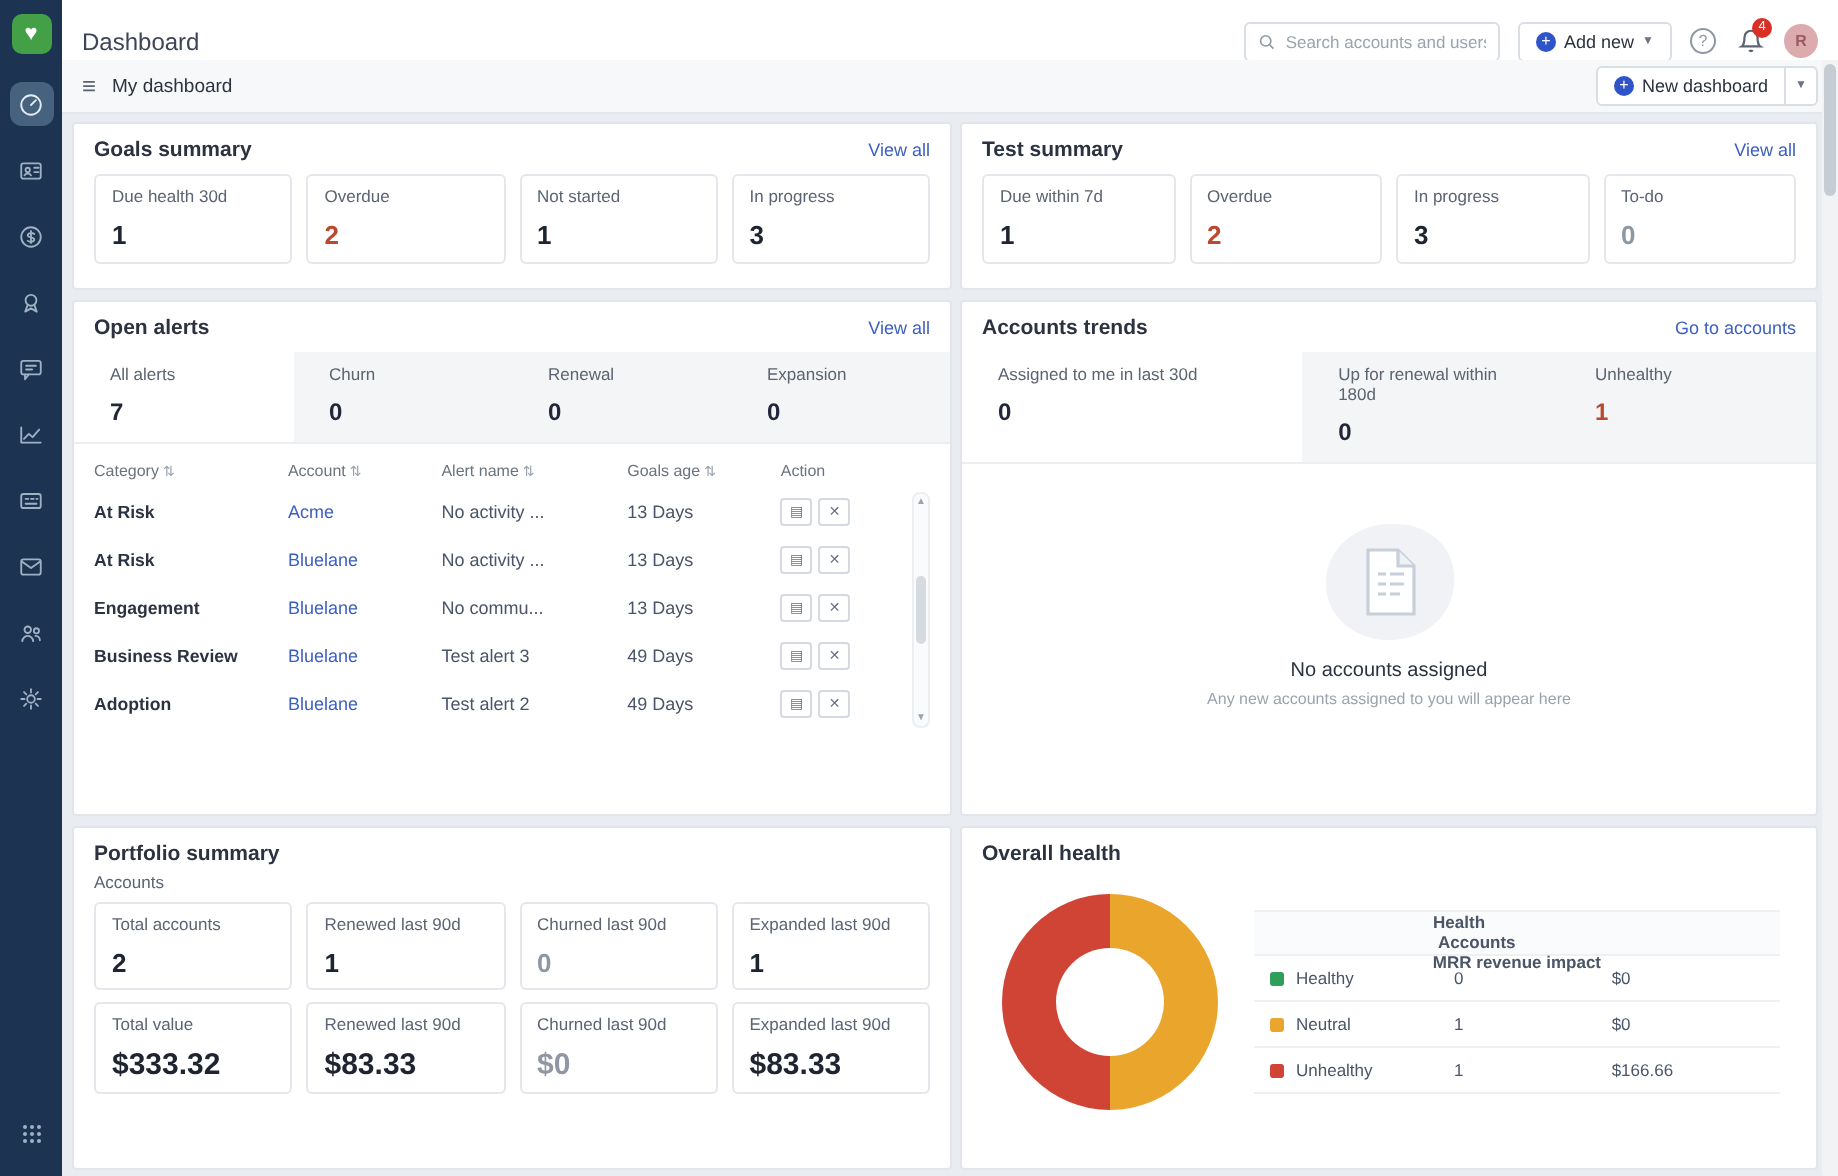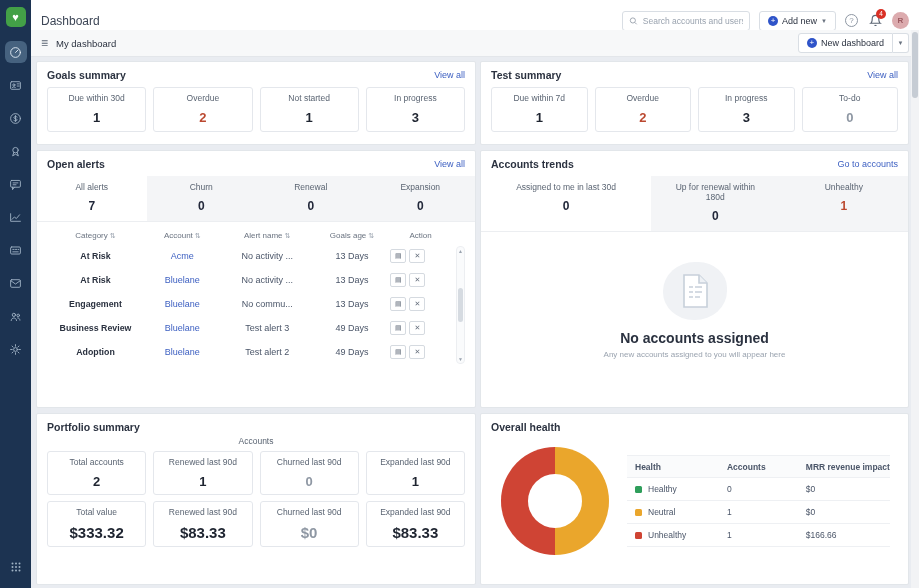--- a/index.html
+++ b/index.html
@@ -32,21 +32,21 @@
 
   
   .subheader { position:absolute; left:31px; top:30px; right:0; height:27px; background:#f7f8f9; border-bottom:1px solid #e3e6ea; display:flex; align-items:center; padding:0 10px; z-index:20; }
   .burger { font-size:12px; color:#5a6472; margin-right:8px; cursor:pointer; }
   .subheader-title { font-size:9.5px; color:#2b3240; }
   .split-btn { margin-left:auto; display:flex; }
   .split-btn .main { border-radius:3px 0 0 3px; }
   .split-btn .caret-part { border:1px solid #d9dee4; border-left:none; border-radius:0 3px 3px 0; width:16px; display:flex; align-items:center; justify-content:center; background:#fff; cursor:pointer; }
 
   
-  .content { position:absolute; left:31px; top:57px; right:8px; bottom:0; padding:4px 2px 4px 5px; display:grid; grid-template-columns:440px 1fr; grid-template-rows:84px 258px 172px; gap:5px 4px;text-align:center; }
+  .content { position:absolute; left:31px; top:57px; right:8px; bottom:0; padding:4px 2px 4px 5px; display:grid; grid-template-columns:440px 1fr; grid-template-rows:84px 258px 172px; gap:5px 4px; }
   .card { background:#fff; border:1px solid #e2e6ea; border-radius:2px; padding:7px 10px; position:relative; overflow:hidden; }
   .card-head { display:flex; align-items:center; justify-content:space-between; margin-bottom:6px; }
   .card-title { font-size:10.5px; font-weight:bold; color:#2b3240; }
   .link { font-size:9px; color:#3c5fc1; cursor:pointer; text-decoration:none; }
 
   .stat-row { display:flex; gap:7px; }
   .stat-box { flex:1; border:1px solid #e4e7ec; border-radius:3px; padding:5px 8px 6px; background:#fff; }
   .stat-label { font-size:8.5px; color:#5a6472; }
   .stat-value { font-size:13px; font-weight:bold; color:#1e2430; margin-top:7px; }
   .stat-value.red { color:#bb4930; }
@@ -80,35 +80,35 @@
 
   .pagination { display:flex; align-items:center; gap:14px; margin-top:8px; font-size:9px; }
   .pg-prev { color:#a6adb8; cursor:default; }
   .pg-num { color:#4a5568; cursor:pointer; padding:2px 3px; }
   .pg-num.active { color:#3c5fc1; border-bottom:2px solid #3c5fc1; }
   .pg-next { color:#2b3240; cursor:pointer; }
 
   
   .empty-state { display:flex; flex-direction:column; align-items:center; margin-top:30px; }
   .doc-blob { width:64px; height:58px; background:#f0f2f5; border-radius:50% 45% 50% 48%; display:flex; align-items:center; justify-content:center; }
-  .empty-title { font-size:14px; font-weight:bold; color:#2b3240; margin-top:10px; }
+  .empty-title { font-size:10px; font-weight:normal; color:#2b3240; margin-top:10px; }
   .empty-sub { font-size:8px; color:#9aa3af; margin-top:4px; }
 
   
   .section-label { font-size:8.5px; color:#5a6472; margin:3px 0 5px; }
   .portfolio .stat-box { padding:5px 8px; }
   .portfolio .stat-row { margin-bottom:6px; }
 
   
   .health-body { display:flex; align-items:center; gap:18px; padding:8px 4px 0 10px; }
   .donut { width:108px; height:108px; border-radius:50%; position:relative; flex:0 0 108px; }
   .donut::after { content:""; position:absolute; left:27px; top:27px; width:54px; height:54px; background:#fff; border-radius:50%; }
   .health-table { flex:1; margin-right:4px; }
   .h-tr { display:flex; align-items:center; height:23px; border-bottom:1px solid #eef0f3; }
-  .h-tr.head { background:#fafbfc; border-top:1px solid #eef0f3; }
+  .h-tr.head { background:#fafbfc; border-top:1px solid #eef0f3;flex-direction:column; }
   .h-th { font-size:8.5px; font-weight:bold; color:#3d4656; }
   .h-td { font-size:8.5px; color:#4a5568; display:flex; align-items:center; }
   .hc1{width:38%; padding-left:8px;} .hc2{width:30%;} .hc3{width:32%;}
   .swatch { width:7px; height:7px; border-radius:1.5px; margin-right:6px; display:inline-block; }
 
   
   .main-scroll { position:absolute; right:0; top:30px; width:8px; bottom:0; background:#f2f3f5; z-index:40; }
   .main-scroll .thumb { position:absolute; top:2px; left:1px; width:6px; height:66px; background:#c6ccd4; border-radius:3px; }
 </style>
 </head>
@@ -239,21 +239,21 @@
 
 <div class="content">
 
   <div class="card">
     <div class="card-head">
       <span class="card-title">Goals summary</span>
       <a class="link">View all</a>
     </div>
     <div class="stat-row">
       <div class="stat-box">
-        <div class="stat-label">Due within 30d</div>
+        <div class="stat-label">Due health 30d</div>
         <div class="stat-value">1</div>
       </div>
       <div class="stat-box">
         <div class="stat-label">Overdue</div>
         <div class="stat-value red">2</div>
       </div>
       <div class="stat-box">
         <div class="stat-label">Not started</div>
         <div class="stat-value">1</div>
       </div>

